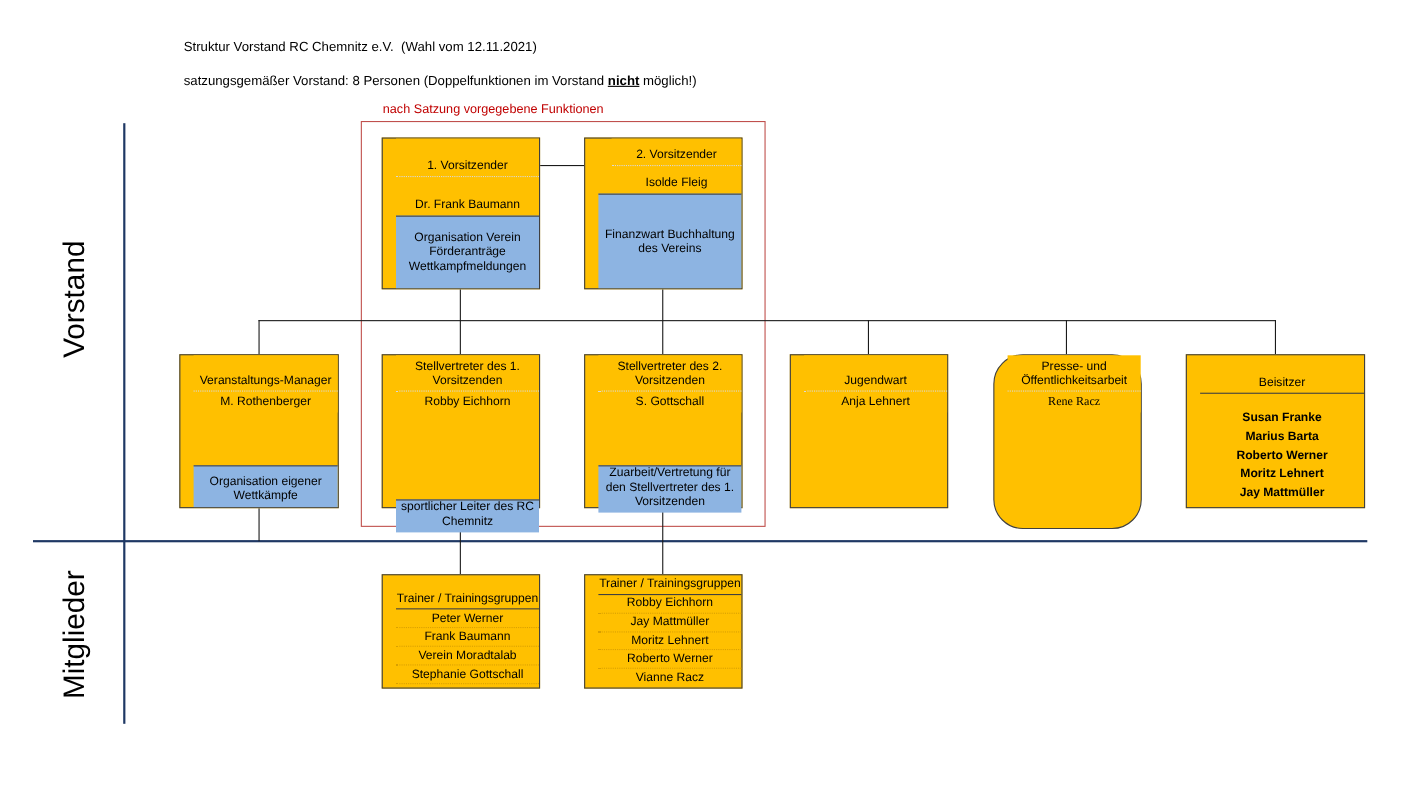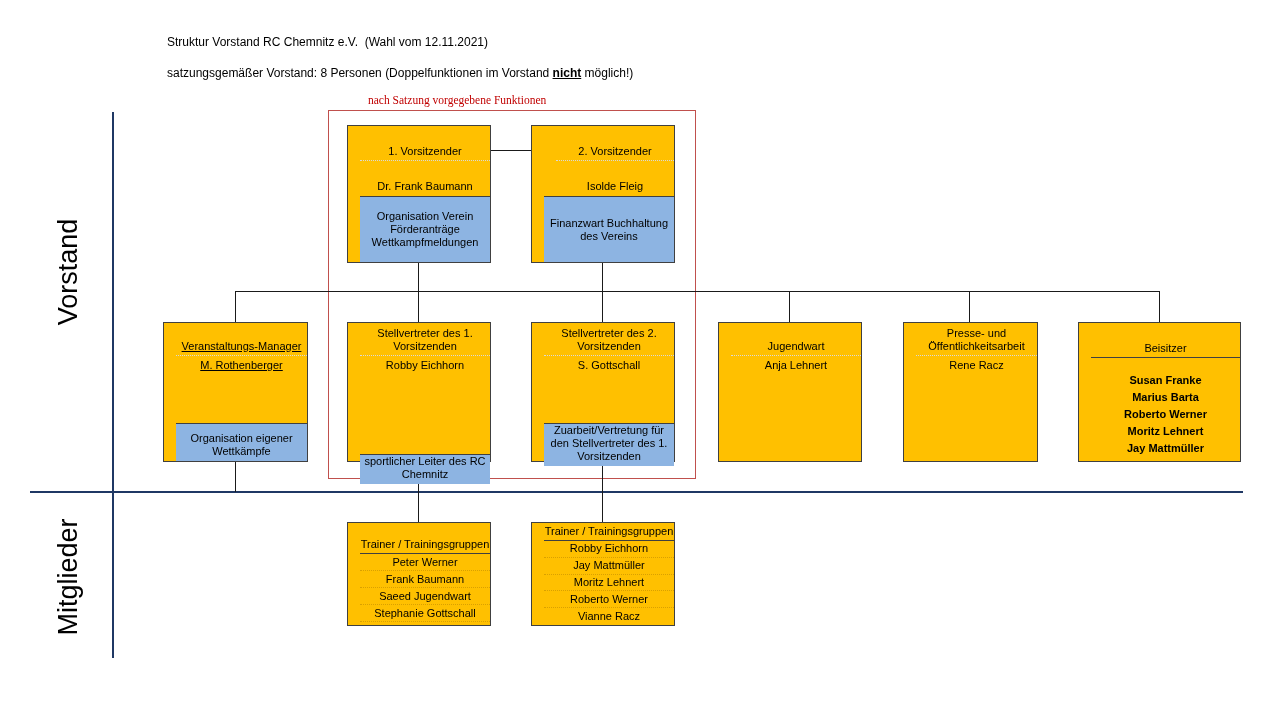--- a/index.html
+++ b/index.html
@@ -31,21 +31,21 @@
   .mrow.dot { border-bottom:1px dotted #d9a000; }
 </style>
 </head>
 <body>
 
 <div id="canvas">
 
   <div class="hdr" style="left:167px; top:35px;"><span>Struktur Vorstand RC Chemnitz e.V.  (Wahl vom 12.11.2021)</span></div>
   <div class="hdr" style="left:167px; top:66px;"><span>satzungsgemäßer Vorstand: 8 Personen (Doppelfunktionen im Vorstand </span><u><b>nicht</b></u><span> möglich!)</span></div>
 
-  <div class="redlabel" style="left:368px; top:94px;font-family:Liberation Serif, serif;">nach Satzung vorgegebene Funktionen</div>
+  <div class="redlabel" style="left:348px; top:94px;">nach Satzung vorgegebene Funktionen</div>
   <div class="redrect" style="left:328px; top:110px; width:366px; height:367px;"></div>
 
   <div class="navy" style="left:112px; top:112px; width:2px; height:546px;"></div>
   <div class="navy" style="left:30px; top:491px; width:1213px; height:2px;"></div>
 
   <div class="rot" style="left:68px; top:272px;">Vorstand</div>
   <div class="rot" style="left:68px; top:577px;">Mitglieder</div>
 
   <div class="conn" style="left:491px; top:150px; width:40px; height:1px;"></div>
   <div class="conn" style="left:418px; top:263px; width:1px; height:59px;"></div>
@@ -61,29 +61,29 @@
 
   <div class="obox" style="left:347px; top:125px; width:144px; height:138px;">
     <div class="ysec" style="height:70px;">
       <div class="btitle">1. Vorsitzender</div>
       <div class="bname" style="flex:1;">Dr. Frank Baumann</div>
     </div>
     <div class="bsec">Organisation Verein Förderanträge Wettkampfmeldungen</div>
   </div>
 
   <div class="obox" style="left:531px; top:125px; width:144px; height:138px;">
-    <div class="ysec" style="height:70px;margin-left:12px;">
+    <div class="ysec" style="height:50px;margin-left:12px;">
       <div class="btitle">2. Vorsitzender</div>
       <div class="bname" style="flex:1;">Isolde Fleig</div>
     </div>
     <div class="bsec">Finanzwart Buchhaltung des Vereins</div>
   </div>
 
   <div class="obox" style="left:163px; top:322px; width:145px; height:140px;">
-    <div class="ysec" style="height:52px;text-decoration:underline;">
+    <div class="ysec" style="height:52px;">
       <div class="btitle">Veranstaltungs-Manager</div>
       <div class="bname" style="height:16px;">M. Rothenberger</div>
     </div>
     <div class="bsec bottom">Organisation eigener Wettkämpfe</div>
   </div>
 
   <div class="obox" style="left:347px; top:322px; width:144px; height:140px;gap:31px;">
     <div class="ysec" style="height:52px;">
       <div class="btitle">Stellvertreter des 1. Vorsitzenden</div>
       <div class="bname" style="height:16px;">Robby Eichhorn</div>
@@ -99,43 +99,43 @@
     <div class="bsec bottom">Zuarbeit/Vertretung für den Stellvertreter des 1. Vorsitzenden</div>
   </div>
 
   <div class="obox" style="left:718px; top:322px; width:144px; height:140px;justify-content:space-between;">
     <div class="ysec" style="height:52px;">
       <div class="btitle">Jugendwart</div>
       <div class="bname" style="height:16px;">Anja Lehnert</div>
     </div>
   </div>
 
-  <div class="obox" style="left:903px; top:322px; width:135px; height:140px;">
+  <div class="obox" style="left:903px; top:322px; width:135px; height:159px;border-radius:27px;">
     <div class="ysec" style="height:52px;">
       <div class="btitle">Presse- und Öffentlichkeitsarbeit</div>
-      <div class="bname" style="height:16px;">Rene Racz</div>
+      <div class="bname" style="height:16px;font-family:Liberation Serif, serif;">Rene Racz</div>
     </div>
   </div>
 
   <div class="obox" style="left:1078px; top:322px; width:163px; height:140px;">
     <div class="soltitle" style="height:35px;">Beisitzer</div>
     <div style="padding-top:14px;font-weight:bold;">
       <div class="mrow">Susan Franke</div>
       <div class="mrow">Marius Barta</div>
       <div class="mrow">Roberto Werner</div>
       <div class="mrow">Moritz Lehnert</div>
       <div class="mrow">Jay Mattmüller</div>
     </div>
   </div>
 
   <div class="obox" style="left:347px; top:522px; width:144px; height:104px;">
     <div class="soltitle" style="height:31px;">Trainer / Trainingsgruppen</div>
     <div class="mrow dot">Peter Werner</div>
     <div class="mrow dot">Frank Baumann</div>
-    <div class="mrow dot">Saeed Jugendwart</div>
+    <div class="mrow dot">Verein Moradtalab</div>
     <div class="mrow dot">Stephanie Gottschall</div>
   </div>
 
   <div class="obox" style="left:531px; top:522px; width:144px; height:104px;">
     <div class="soltitle" style="height:18px;">Trainer / Trainingsgruppen</div>
     <div class="mrow dot">Robby Eichhorn</div>
     <div class="mrow dot">Jay Mattmüller</div>
     <div class="mrow dot">Moritz Lehnert</div>
     <div class="mrow dot">Roberto Werner</div>
     <div class="mrow">Vianne Racz</div>

